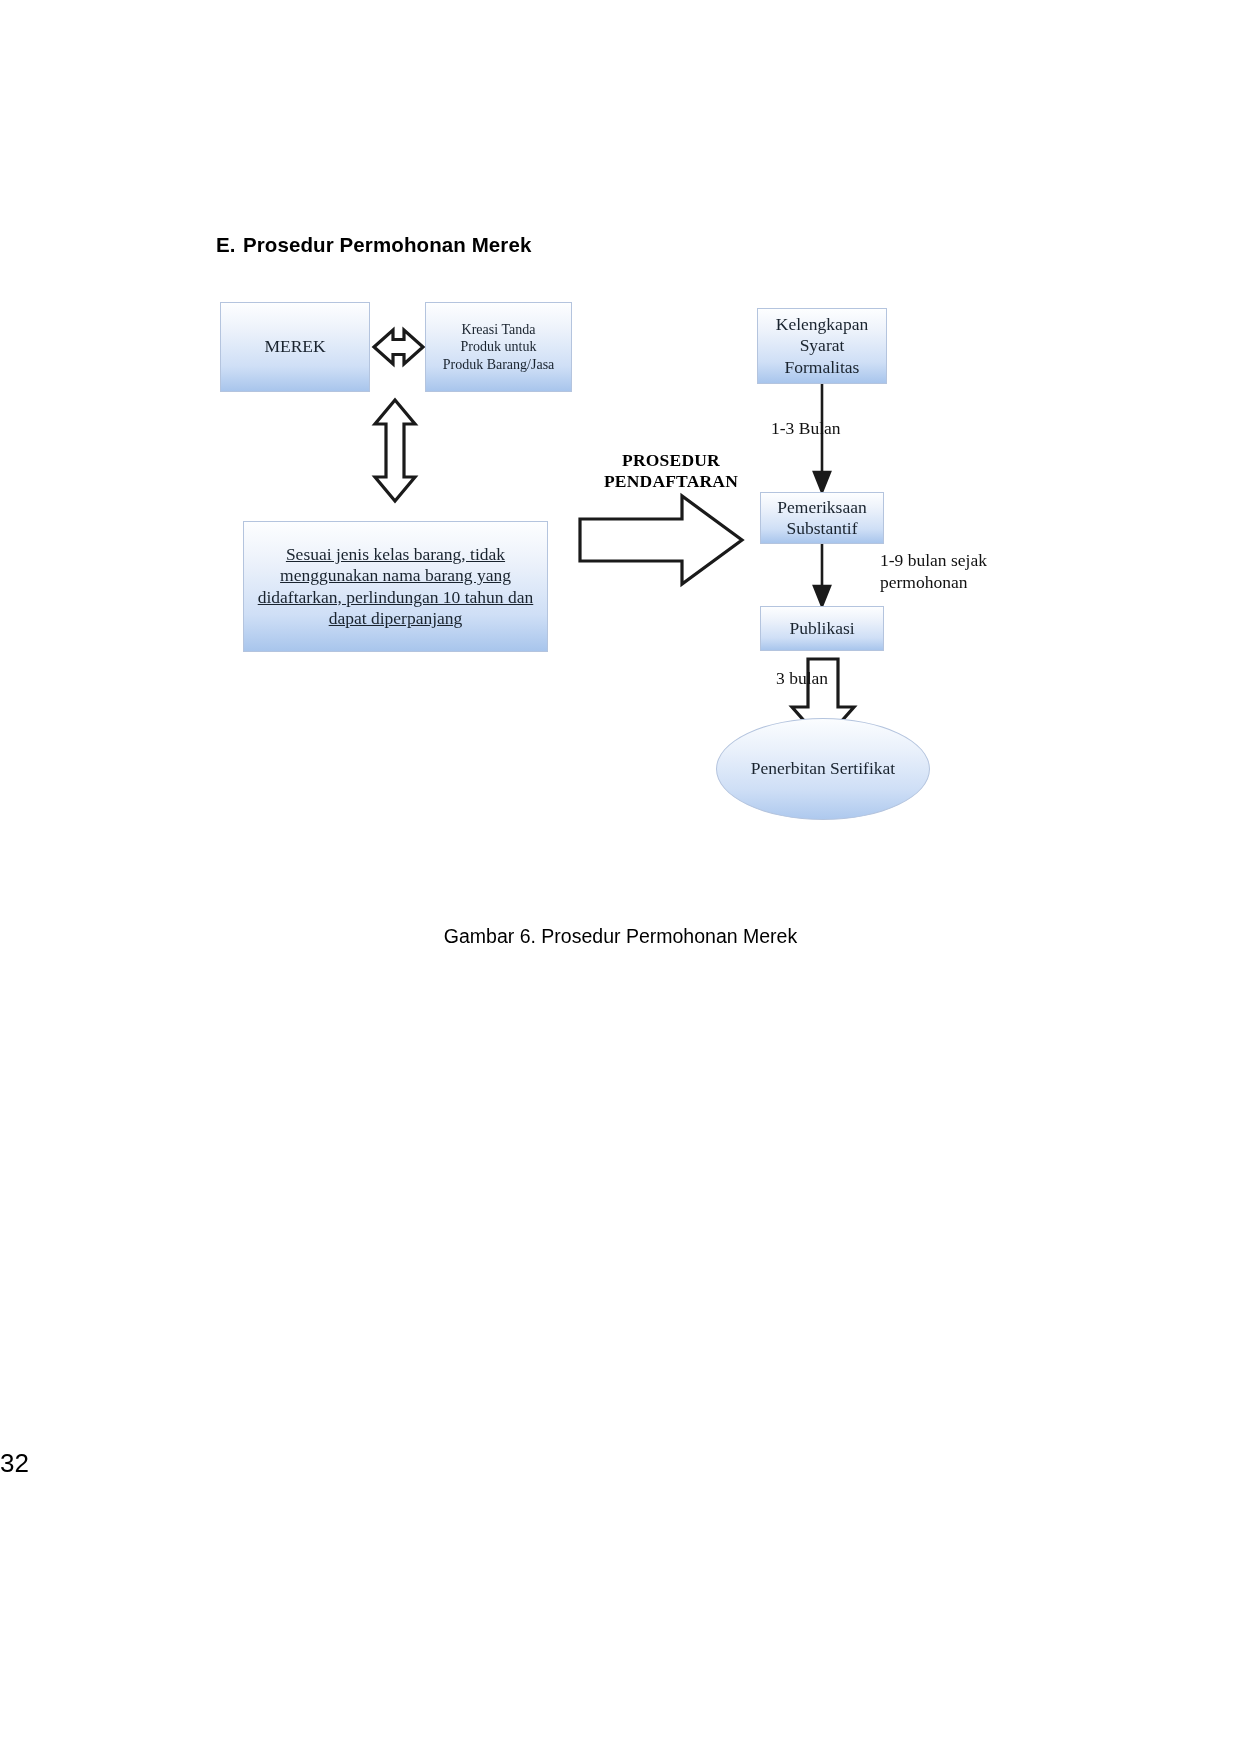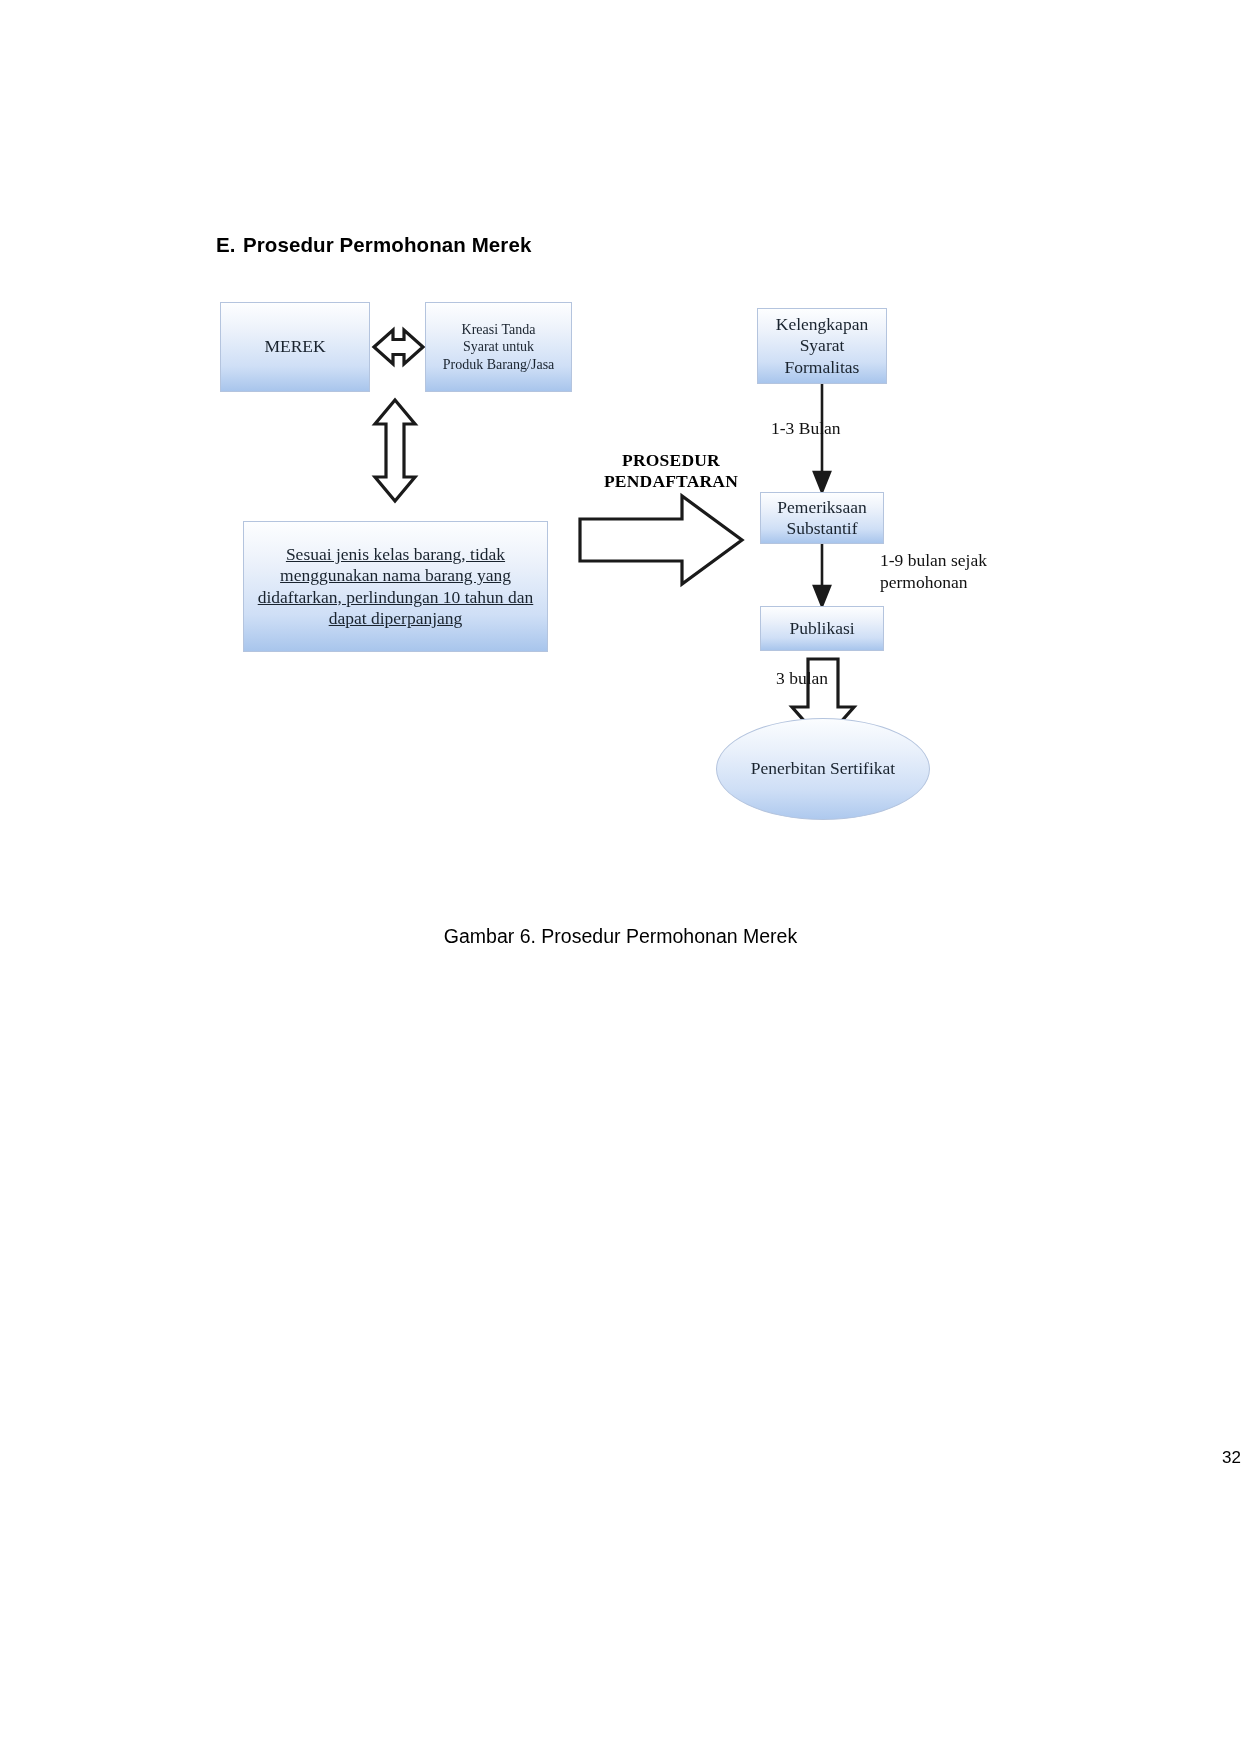--- a/index.html
+++ b/index.html
@@ -136,23 +136,23 @@
     width: 1241px;
     text-align: center;
     font-family: "Liberation Sans", sans-serif;
     font-size: 19.5px;
   }
   .page-number {
     position: absolute;
     left: 0;
     top: 1448px;
     width: 1241px;
-    text-align: right;
+    text-align: left;
     font-family: "Liberation Sans", sans-serif;
-    font-size: 17px;
+    font-size: 26px;
   }
 </style>
 </head>
 <body>
 
 <div class="page">
 
   <div class="section-heading">
     <span class="sec-letter">E.</span>
     <span>Prosedur Permohonan Merek</span>
@@ -223,21 +223,21 @@
       </g>
     </svg>
 
     <div class="node-box" id="box-merek">
       <span class="txt">MEREK</span>
     </div>
 
     <div class="node-box" id="box-kreasi">
       <div>
         <span class="txt">Kreasi Tanda</span>
-        <span class="txt">Syarat untuk</span>
+        <span class="txt">Produk untuk</span>
         <span class="txt">Produk Barang/Jasa</span>
       </div>
     </div>
 
     <div class="node-box" id="box-sesuai">
       <div>
         <span class="txt">Sesuai jenis kelas barang, tidak</span>
         <span class="txt">menggunakan nama barang yang</span>
         <span class="txt">didaftarkan, perlindungan 10 tahun dan</span>
         <span class="txt">dapat diperpanjang</span>

